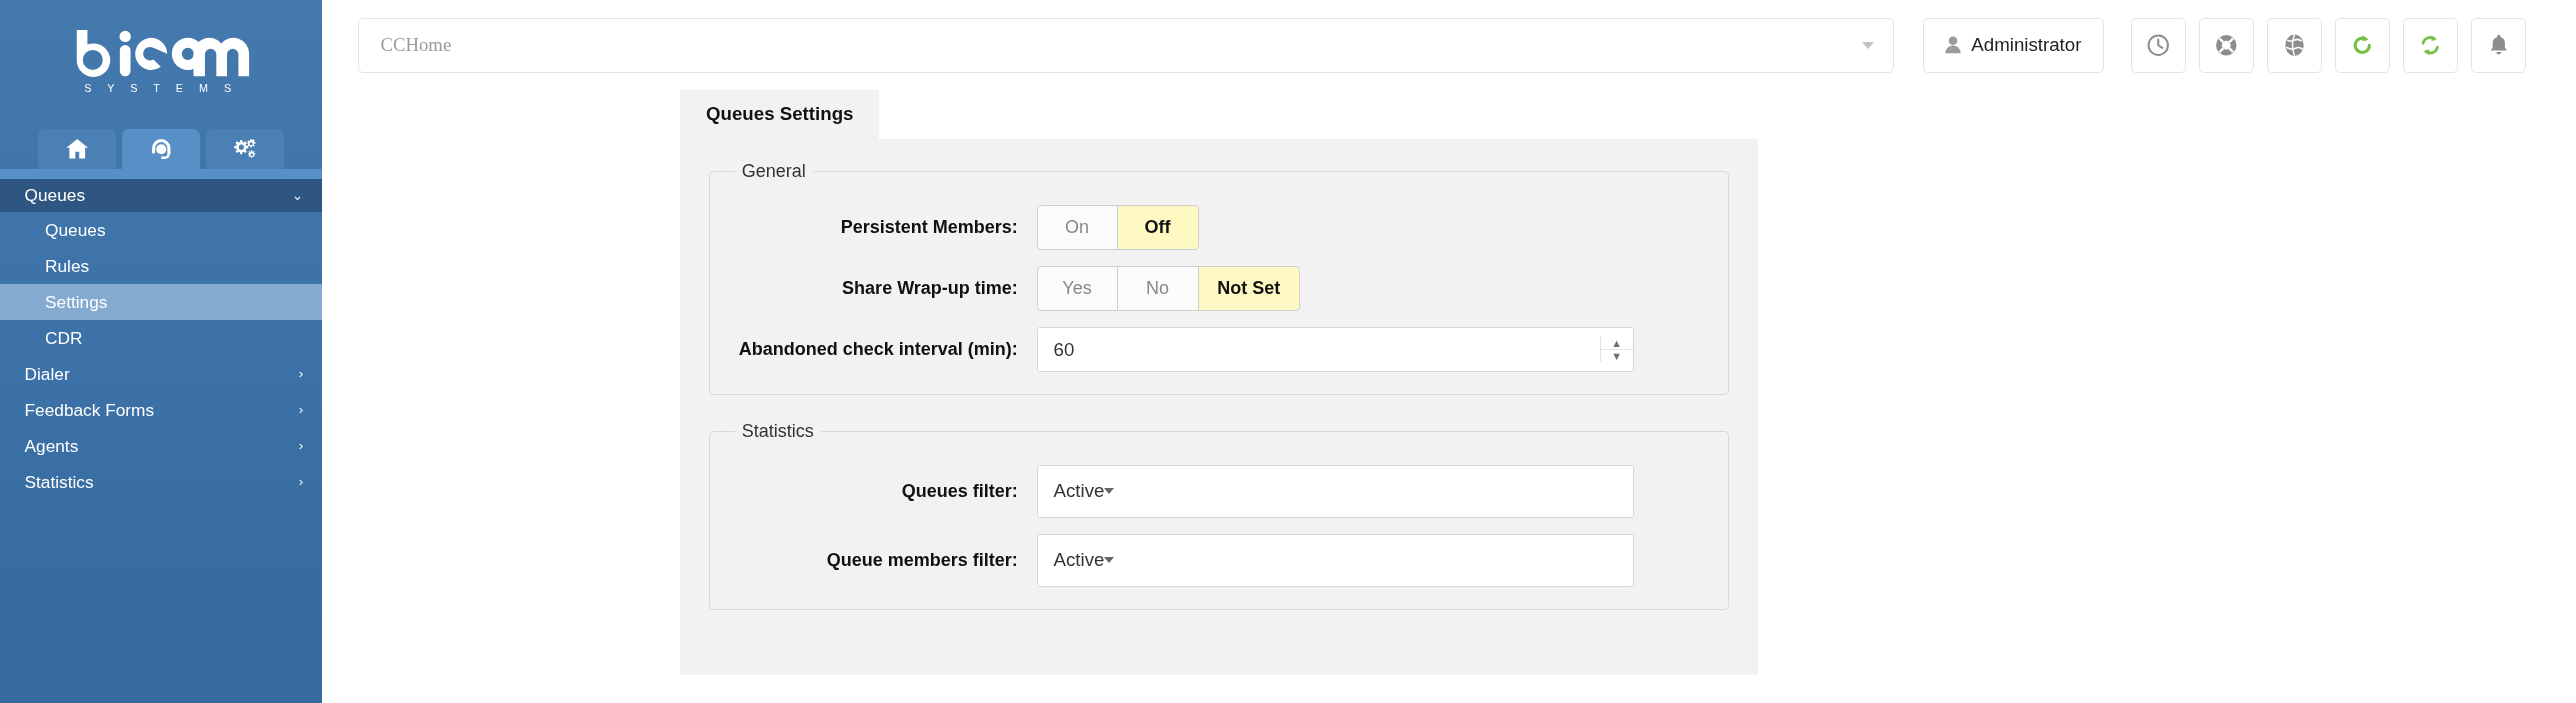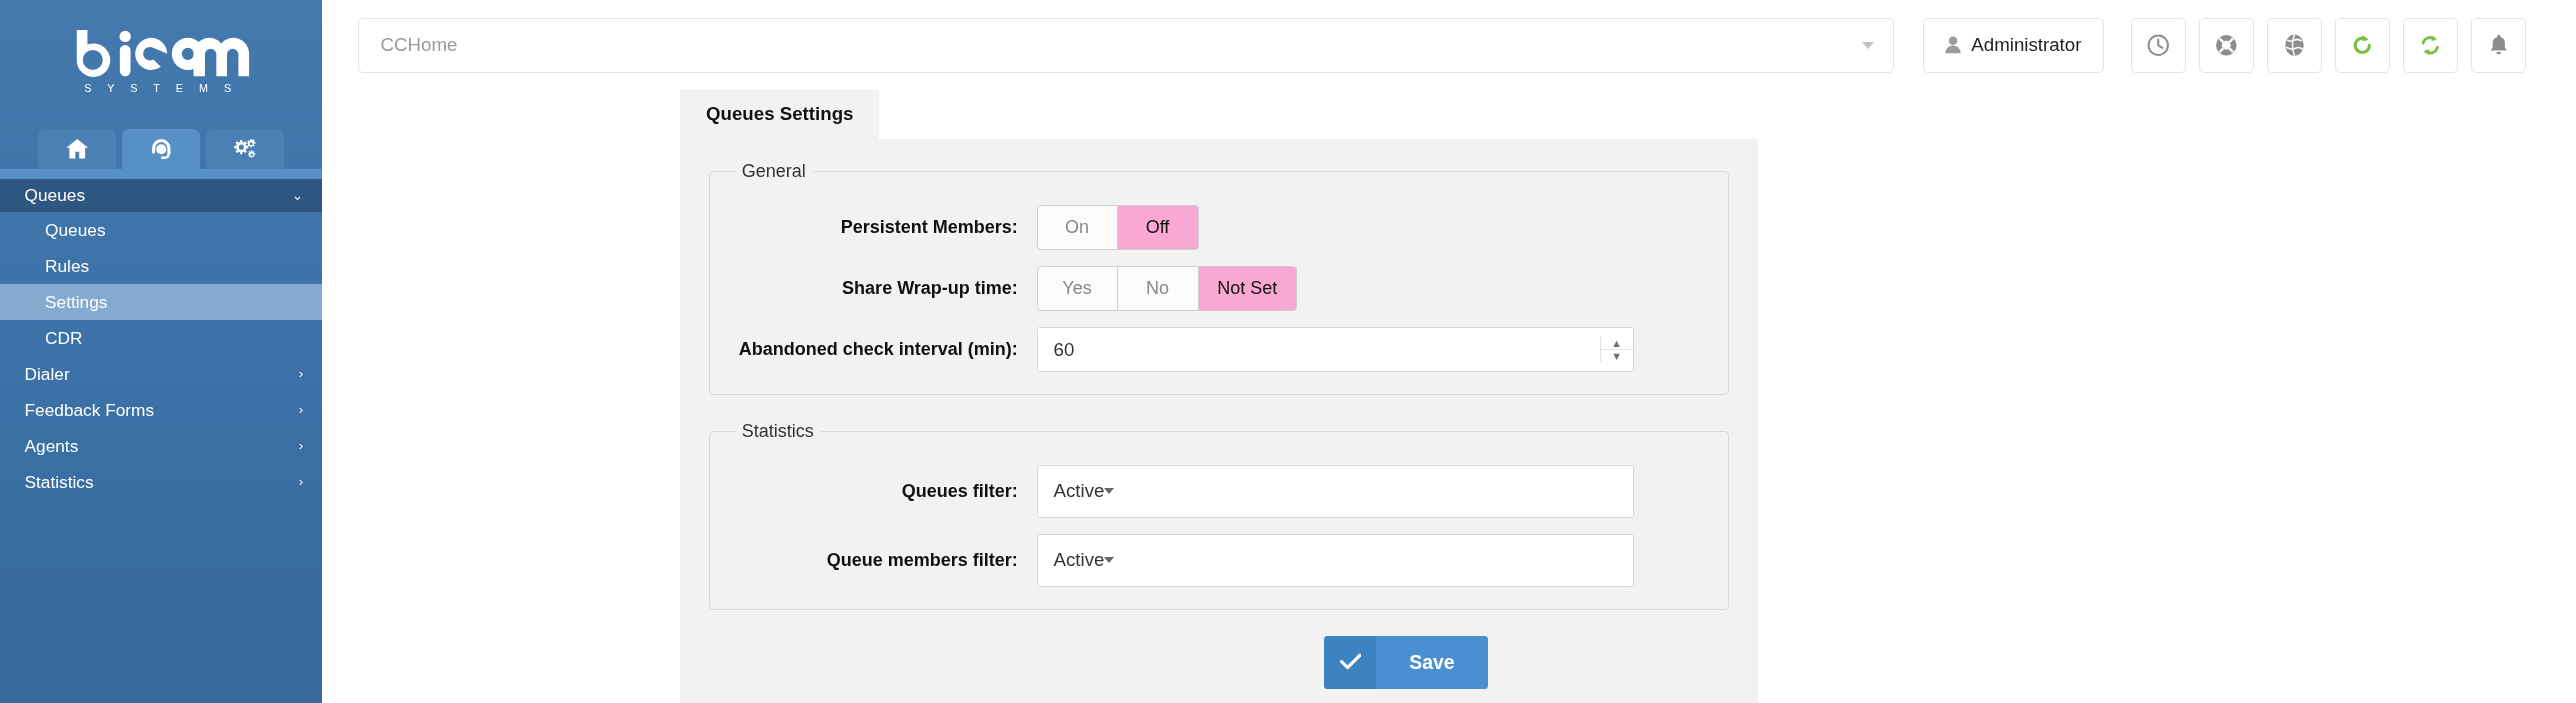--- a/index.html
+++ b/index.html
@@ -60,21 +60,21 @@
 
   .topbar {
     height: 90px; display: flex; align-items: center;
     padding: 0 50px 0 36px; gap: 0;
   }
   .ctx-select {
     flex: 1 1 auto; max-width: 1572px; height: 55px;
     border: 0.7px solid #e2e5e8; border-radius: 5px; background: #fff;
     display: flex; align-items: center; justify-content: space-between;
     padding: 0 18.7px 0 21.6px;
-    color: #9a9a9a; font-size: 18.7px;
+    color: #9a9a9a; font-size: 18.7px; font-family: Liberation Serif, serif;
   }
   .caret-dn {
     width: 0; height: 0;
     border-left: 6.5px solid transparent; border-right: 6.5px solid transparent;
     border-top: 7.2px solid #c3c3c3;
   }
   .admin-btn {
     margin-left: 29px;
     height: 55px; min-width: 151px;
     border: 0.7px solid #e2e5e8; border-radius: 5px; background: #fff;
@@ -117,21 +117,21 @@
   .btn-group { display: flex; }
   .tgl {
     height: 45px; min-width: 81px; padding: 0 18.7px;
     border: 0.7px solid #cfcfcf; background: #fbfbfb;
     display: flex; align-items: center; justify-content: center;
     font-size: 18px; color: #888;
   }
   .tgl + .tgl { border-left: none; }
   .btn-group .tgl:first-child { border-radius: 4.3px 0 0 4.3px; }
   .btn-group .tgl:last-child { border-radius: 0 4.3px 4.3px 0; }
-  .tgl.sel { background: #f9a8d4; color: #111; font-weight: 400; text-align: right; }
+  .tgl.sel { background: #fef9c3; color: #111; font-weight: 700; text-align: right; }
 
   .spin-wrap {
     width: 597px; height: 45px; border: 0.7px solid #d6d6d6; background: #fff;
     border-radius: 2.9px; display: flex; align-items: center;
   }
   .spin-val {
     flex: 1 1 auto; display: flex; align-items: center;
     padding-left: 16px; font-size: 18.7px; color: #333;
   }
   .spin-col {
@@ -374,27 +374,17 @@
 
         <div class="form-row">
           <div class="form-label">Queue members filter:</div>
           <div class="sel-wrap">
             <span>Active</span>
             <span class="caret-sm"></span>
           </div>
         </div>
       </fieldset>
 
-      <div class="actions">
-        <div class="save-btn">
-          <div class="save-ico">
-            <svg width="21.6" height="17.3" viewBox="0 0 20 16">
-              <path d="M1.5 8 L7 13.5 L18.5 2" fill="none" stroke="#ffffff" stroke-width="3" stroke-linecap="round" stroke-linejoin="round"></path>
-            </svg>
-          </div>
-          <div class="save-lbl">Save</div>
-        </div>
-      </div>
 
     </div>
   </section>
 </div>
 
 
 </body></html>

